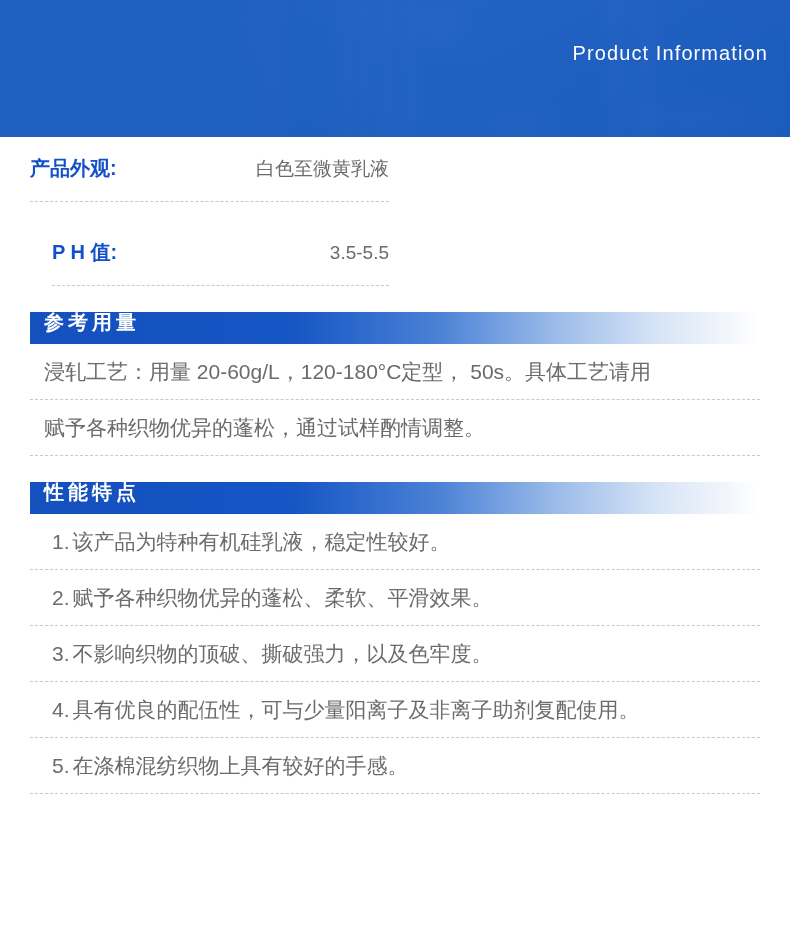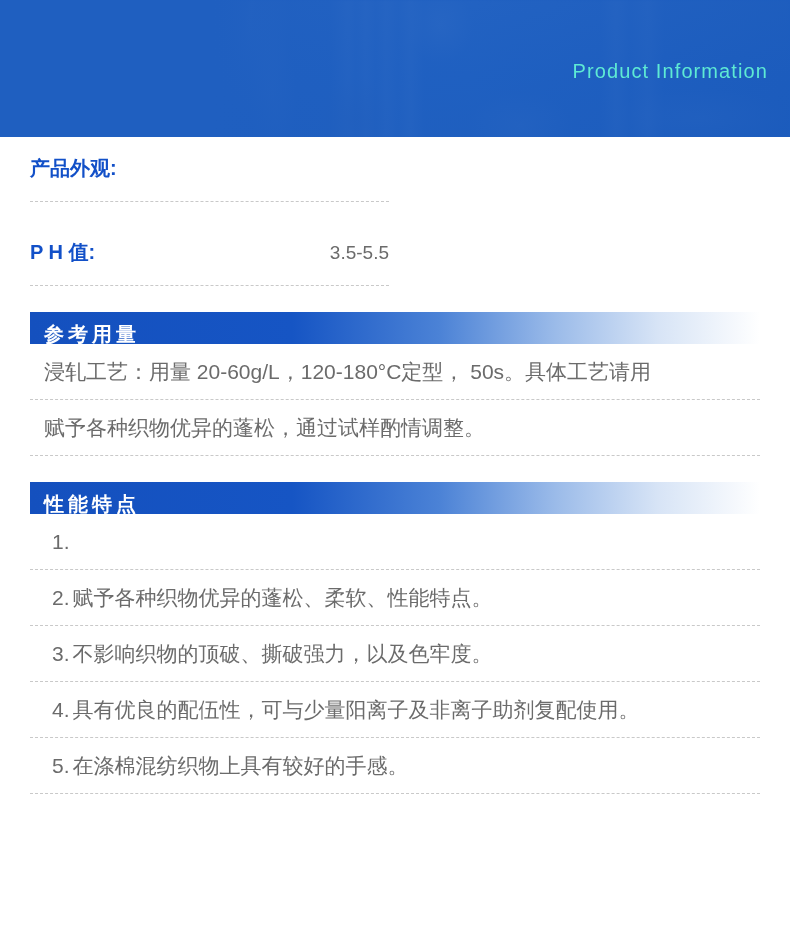--- a/index.html
+++ b/index.html
@@ -71,22 +71,22 @@
     color: #ffffff;
     font-size: 37px;
     font-weight: 300;
     letter-spacing: 5px;
     line-height: 1;
     white-space: nowrap;
   }
   .banner-sub {
     position: absolute;
     right: 22px;
-    top: 61px;
-    color: #5eead4;
+    top: 43px;
+    color: #ffffff;
     font-size: 20px;
     font-weight: 400;
     letter-spacing: 1.1px;
     line-height: 1;
     white-space: nowrap;
   }
 
   
   .spec-table {
     display: flex;
@@ -98,21 +98,21 @@
     flex: 1 1 0;
     min-width: 0;
   }
   .spec-row {
     display: flex;
     align-items: baseline;
     justify-content: space-between;
     height: 46px;
     border-bottom: 1px dashed #c9c9c9;
   }
-  .spec-row.spaced { margin-top: 37px; }
+  .spec-row.spaced { margin-top: 37px; margin-left: 22px; }
   .spec-label {
     color: #1250c8;
     font-size: 20px;
     font-weight: bold;
     white-space: nowrap;
   }
   .spec-label.wide { letter-spacing: 4px; }
   .spec-value {
     color: #6b6b6b;
     font-size: 19px;
@@ -130,21 +130,21 @@
     height: 32px;
     margin-top: 26px;
     background: linear-gradient(90deg,
         #1450be 0%,
         #1655c4 36%,
         #4b82d6 56%,
         #9bbbe9 72%,
         #d7e4f6 86%,
         #ffffff 100%);
     display: flex;
-    align-items: flex-end;
+    align-items: flex-start;
   }
   .section-bar-title {
     color: #ffffff;
     font-size: 20px;
     font-weight: bold;
     letter-spacing: 4px;
     padding-left: 14px;
     line-height: 1;
     white-space: nowrap;
   }
@@ -173,20 +173,21 @@
   <div class="banner-photo"></div>
   <div class="banner-tint"></div>
   <div class="banner-sub">Product Information</div>
 </div>
 
 <div class="spec-table">
 
   <div class="spec-col">
     <div class="spec-row">
       <span class="spec-label">产品外观:</span>
+      <span class="spec-value">白色至微黄乳液</span>
     </div>
     <div class="spec-row spaced">
       <span class="spec-label">P H 值:</span>
       <span class="spec-value">3.5-5.5</span>
     </div>
   </div>
 
   <div class="spec-col">
   </div>
 
@@ -203,24 +204,25 @@
 </div>
 
 <div class="section">
   <div class="section-bar">
     <span class="section-bar-title">性能特点</span>
   </div>
 </div>
 <div class="line-block">
   <div class="text-line indent">
     <span class="num">1.</span>
+    <span>该产品为特种有机硅乳液，稳定性较好。</span>
   </div>
   <div class="text-line indent">
     <span class="num">2.</span>
-    <span>赋予各种织物优异的蓬松、柔软、性能特点。</span>
+    <span>赋予各种织物优异的蓬松、柔软、平滑效果。</span>
   </div>
   <div class="text-line indent">
     <span class="num">3.</span>
     <span>不影响织物的顶破、撕破强力，以及色牢度。</span>
   </div>
   <div class="text-line indent">
     <span class="num">4.</span>
     <span>具有优良的配伍性，可与少量阳离子及非离子助剂复配使用。</span>
   </div>
   <div class="text-line indent">

